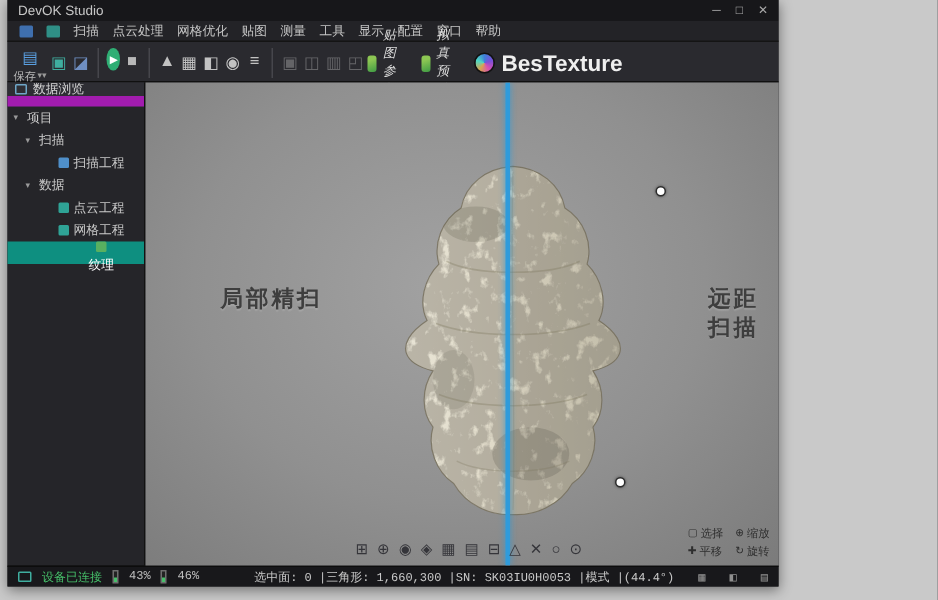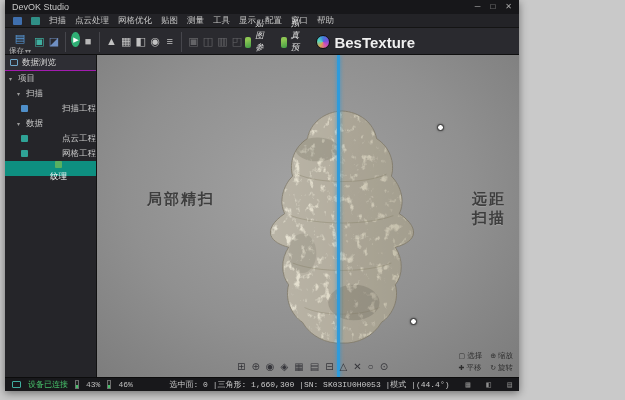--- a/index.html
+++ b/index.html
@@ -56,25 +56,25 @@
     background:conic-gradient(#3f7fd9,#7a4fd9,#d94fb0,#d9a44f,#4fd9c2,#3f7fd9);
     border:1px solid #111;}
 
   
   .main{flex:1;display:flex;min-height:0;}
 
   
   .sidebar{width:92px;flex:0 0 auto;background:#252529;border-right:1px solid #121212;
     color:#c8c8c8;font-size:8.5px;display:flex;flex-direction:column;}
   .panel-header{height:16px;background:#2e2e34;display:flex;align-items:center;gap:4px;
-    padding:0 5px;border-bottom:1px solid #a21caf;color:#d6d6d6;}
+    padding:0 5px;border-bottom:7px solid #a21caf;color:#d6d6d6;}
   .panel-header .ph-icon{width:8px;height:7px;border:1px solid #6fa7c9;border-radius:1px;}
   .trow{height:15px;display:flex;align-items:center;gap:3px;padding-left:4px;cursor:default;white-space:nowrap;}
   .trow.ind1{padding-left:12px;}
-  .trow.ind2{padding-left:16px;justify-content:space-between;}
+  .trow.ind2{padding-left:34px;}
   .trow.selected{background:#0e8f80;color:#fff;flex-direction:column;}
   .caret{font-size:6px;color:#9a9a9a;width:6px;}
   .caret::before{content:"▾";}
   .chip{width:7px;height:7px;border-radius:1px;flex:0 0 auto;}
   .c-blue{background:#4f8fc9;}
   .c-teal{background:#2fa396;}
   .c-green{background:#58b060;}
 
   
   .viewport{flex:1;position:relative;overflow:hidden;
@@ -87,21 +87,21 @@
   .lab-left{left:50px;top:135px;}
   .lab-right{left:375px;top:135px;}
   .cpoint{position:absolute;width:7px;height:7px;border-radius:50%;background:#fff;
     border:1px solid #2b2b2b;box-shadow:0 0 2px rgba(0,0,0,.5);z-index:5;}
   .cp1{left:340px;top:69px;}
   .cp2{left:313px;top:263px;}
   .vtools{position:absolute;left:140px;bottom:4px;display:flex;gap:6px;z-index:6;}
   .vtool{font-size:10px;color:#35353a;line-height:12px;cursor:default;}
   .navhints{position:absolute;right:6px;bottom:4px;display:grid;
     grid-template-columns:auto auto;gap:2px 8px;z-index:6;}
-  .nh{display:flex;align-items:center;gap:2px;color:#2e2e2e;font-size:7.5px;}
+  .nh{display:flex;gap:2px;color:#2e2e2e;font-size:7.5px;}
   .nh-g{font-size:7px;}
 
   
   .statusbar{height:14px;flex:0 0 auto;background:#18181b;display:flex;align-items:center;
     gap:7px;padding:0 7px;color:#bdbdbd;font-size:8px;border-top:1px solid #0c0c0c;font-family:Liberation Mono, monospace;}
   .dev-icon{width:9px;height:7px;border:1px solid #3fae9f;border-radius:1px;}
   .dev-status{color:#46c06a;}
   .meter{width:4px;height:9px;border:1px solid #6e6e6e;position:relative;background:#222;}
   .meter i{position:absolute;left:0;right:0;bottom:0;background:#46c06a;display:block;}
   .m1 i{height:43%;} .m2 i{height:46%;}

